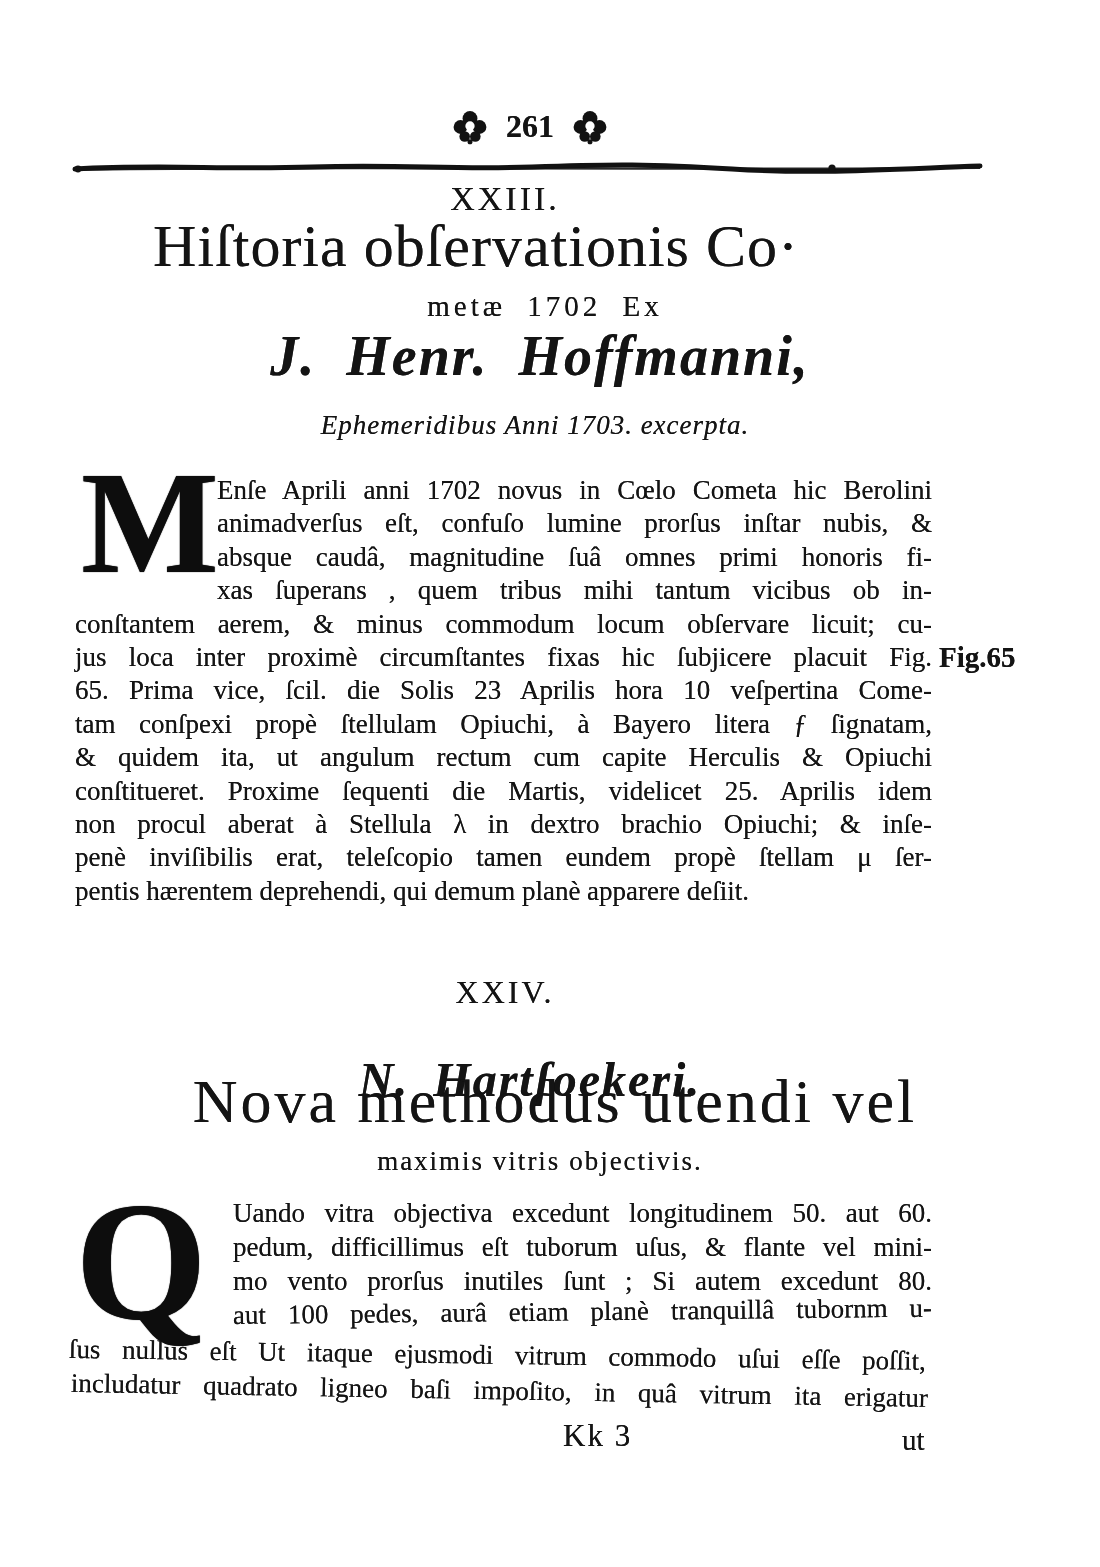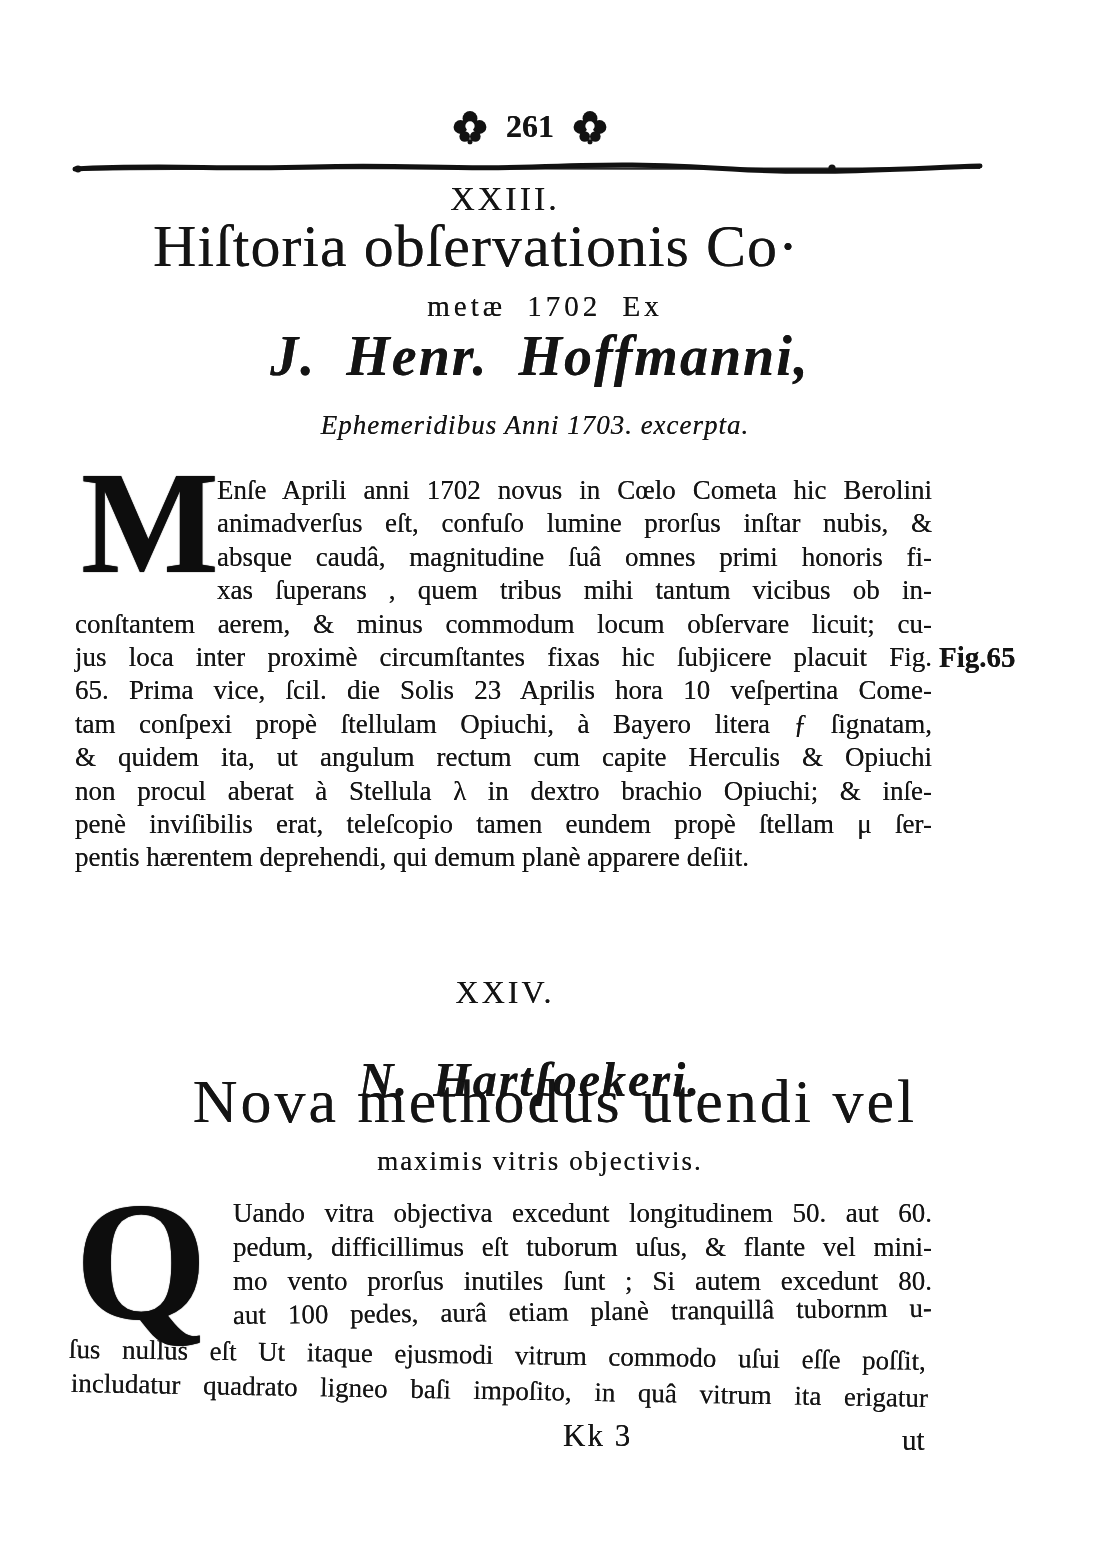--- a/index.html
+++ b/index.html
@@ -122,20 +122,21 @@
     <span class="dropcap dc23">M</span>
     <div class="line indented">Enſe Aprili anni 1702  novus in Cœlo Cometa hic Berolini</div>
     <div class="line indented">animadverſus eſt, confuſo lumine prorſus inſtar nubis, &amp;</div>
     <div class="line indented">absque caudâ, magnitudine ſuâ omnes primi honoris fi-</div>
     <div class="line indented">xas ſuperans , quem tribus mihi tantum vicibus ob in-</div>
     <div class="line">conſtantem aerem, &amp; minus commodum locum obſervare licuit; cu-</div>
     <div class="line">jus loca inter proximè circumſtantes fixas hic ſubjicere placuit Fig.</div>
     <div class="line">65. Prima vice, ſcil. die Solis 23 Aprilis hora 10 veſpertina Come-</div>
     <div class="line">tam conſpexi propè ſtellulam Opiuchi, à Bayero litera ƒ ſignatam,</div>
     <div class="line">&amp; quidem ita, ut angulum rectum cum capite Herculis &amp; Opiuchi</div>
+    <div class="line">conſtitueret.  Proxime ſequenti die Martis, videlicet 25. Aprilis idem</div>
     <div class="line">non procul aberat à Stellula λ in dextro brachio Opiuchi; &amp; inſe-</div>
     <div class="line">penè inviſibilis erat, teleſcopio tamen eundem propè ſtellam μ ſer-</div>
     <div class="line lastline">pentis hærentem deprehendi, qui demum planè apparere deſiit.</div>
     <div class="margin-note">Fig.65</div>
   </div>
 
   <div class="centered h-num24">XXIV.</div>
   <div class="centered h-author24">N. Hartſoekeri.</div>
   <div class="centered h-title24">Nova methodus utendi vel</div>
   <div class="centered h-subtitle24">maximis vitris objectivis.</div>

